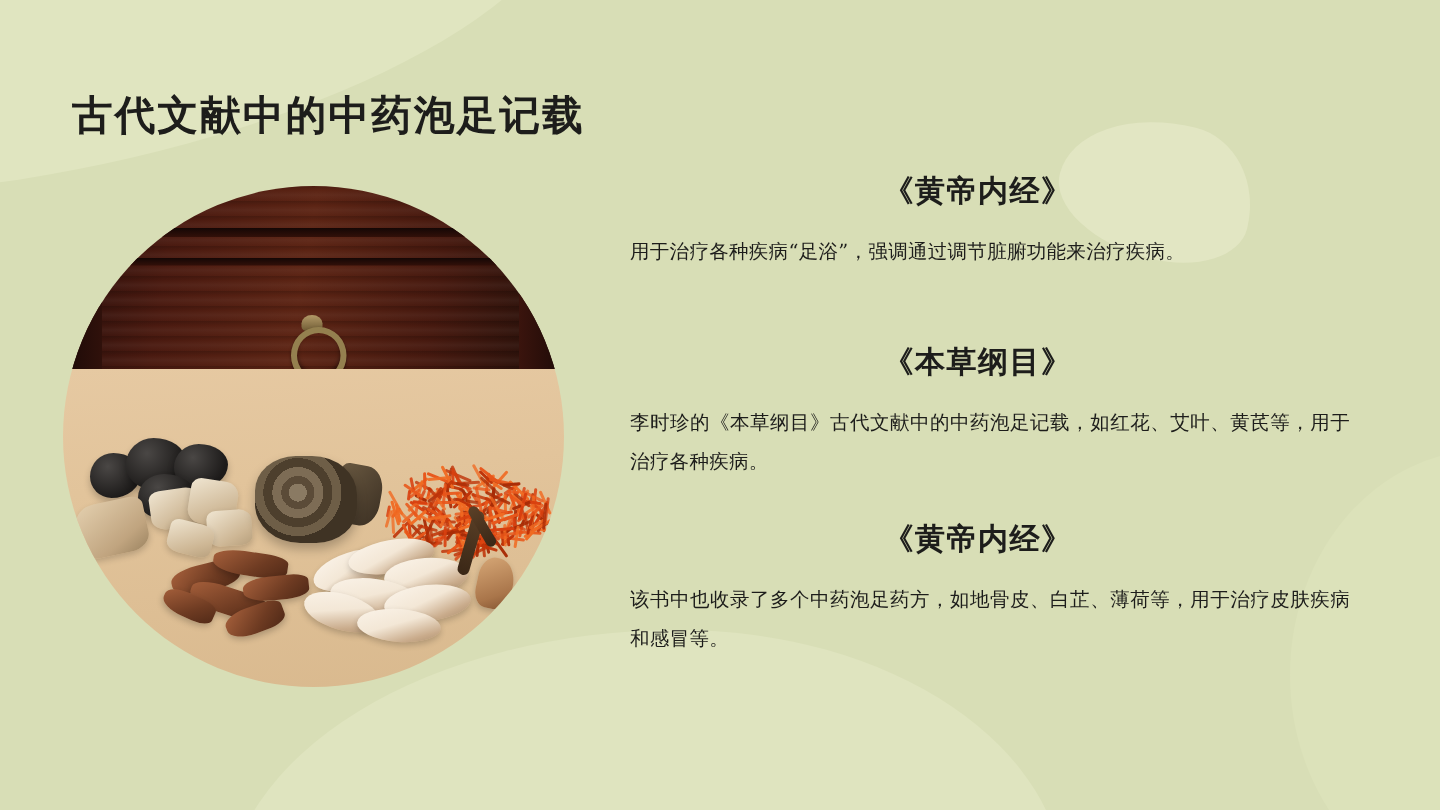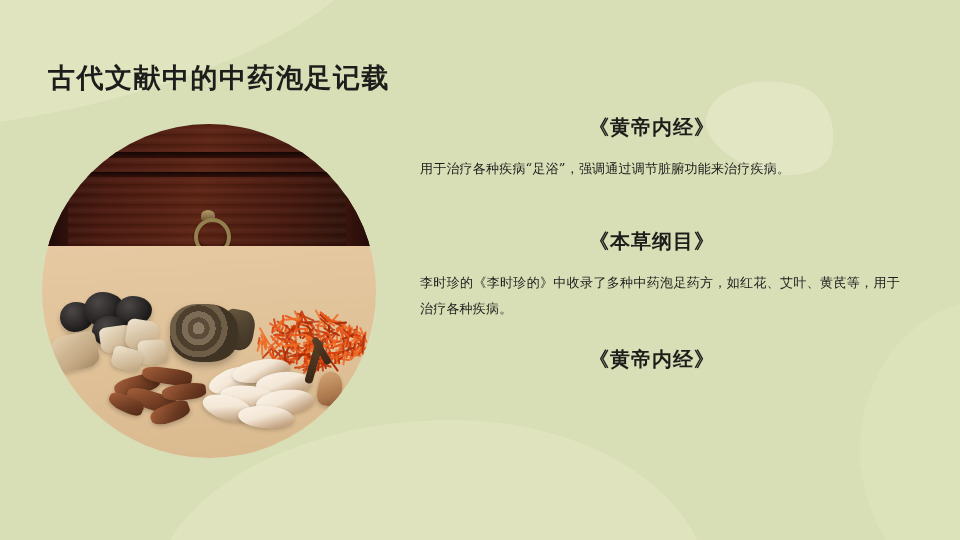--- a/index.html
+++ b/index.html
@@ -619,21 +619,22 @@
 
   <div class="content">
 
     <div class="section sec-1">
       <h2 class="section-heading">《黄帝内经》</h2>
       <p class="section-body">用于治疗各种疾病“足浴”，强调通过调节脏腑功能来治疗疾病。</p>
     </div>
 
     <div class="section sec-2">
       <h2 class="section-heading">《本草纲目》</h2>
-      <p class="section-body">李时珍的《李时珍的》中收录了多种中药泡足药方，如红花、艾叶、黄芪等，用于治疗各种疾病。</p>
+      <p class="section-body">李时珍的《本草纲目》古代文献中的中药泡足记载，如红花、艾叶、黄芪等，用于治疗各种疾病。</p>
     </div>
 
     <div class="section sec-3">
       <h2 class="section-heading">《黄帝内经》</h2>
+      <p class="section-body">该书中也收录了多个中药泡足药方，如地骨皮、白芷、薄荷等，用于治疗皮肤疾病和感冒等。</p>
     </div>
 
   </div>
 </div>
 
 </body></html>

